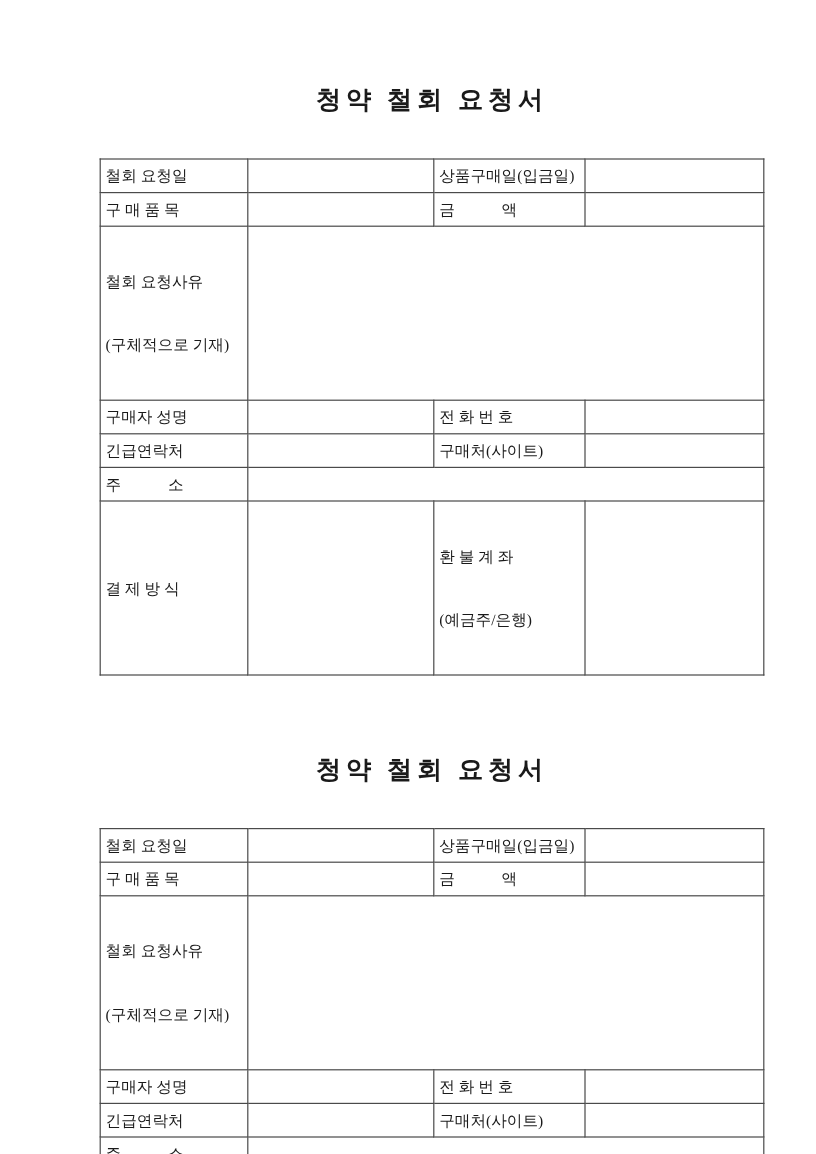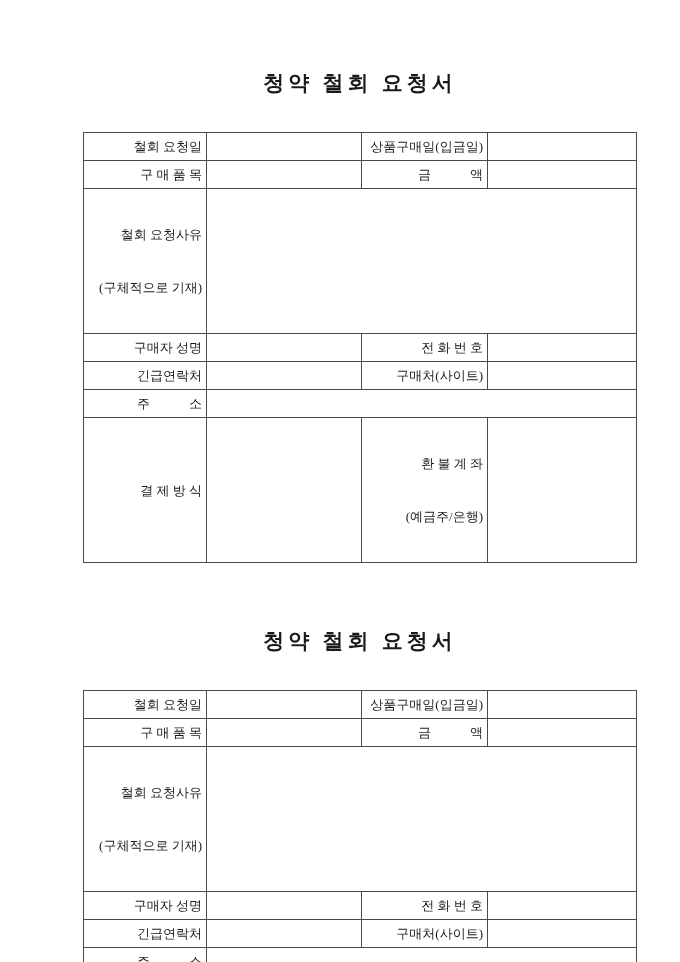--- a/index.html
+++ b/index.html
@@ -42,21 +42,21 @@
     width: 553px;
     margin: 36px auto 0 auto;
     border-collapse: collapse;
     table-layout: fixed;
   }
 
   table.form-table td {
     border: 1px solid #4a4a4a;
     font-size: 13px;
     line-height: 17px;
-    text-align: right;
+    text-align: left;
     vertical-align: middle;
     padding: 2px 4px;
     overflow: hidden;
     white-space: pre;
   }
 
   tr.row-normal { height: 28px; }
   tr.row-tall   { height: 48px; }
 
   td.label-cell { background: #ffffff; }

